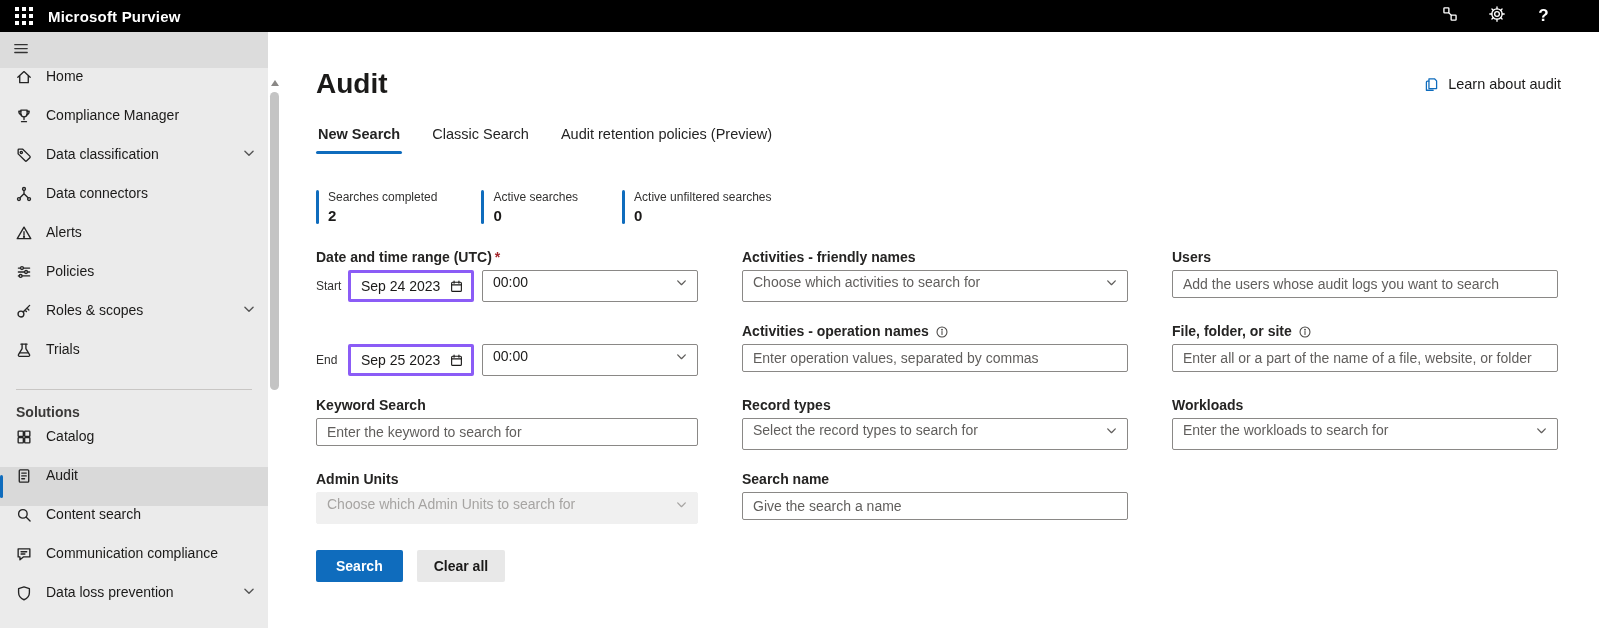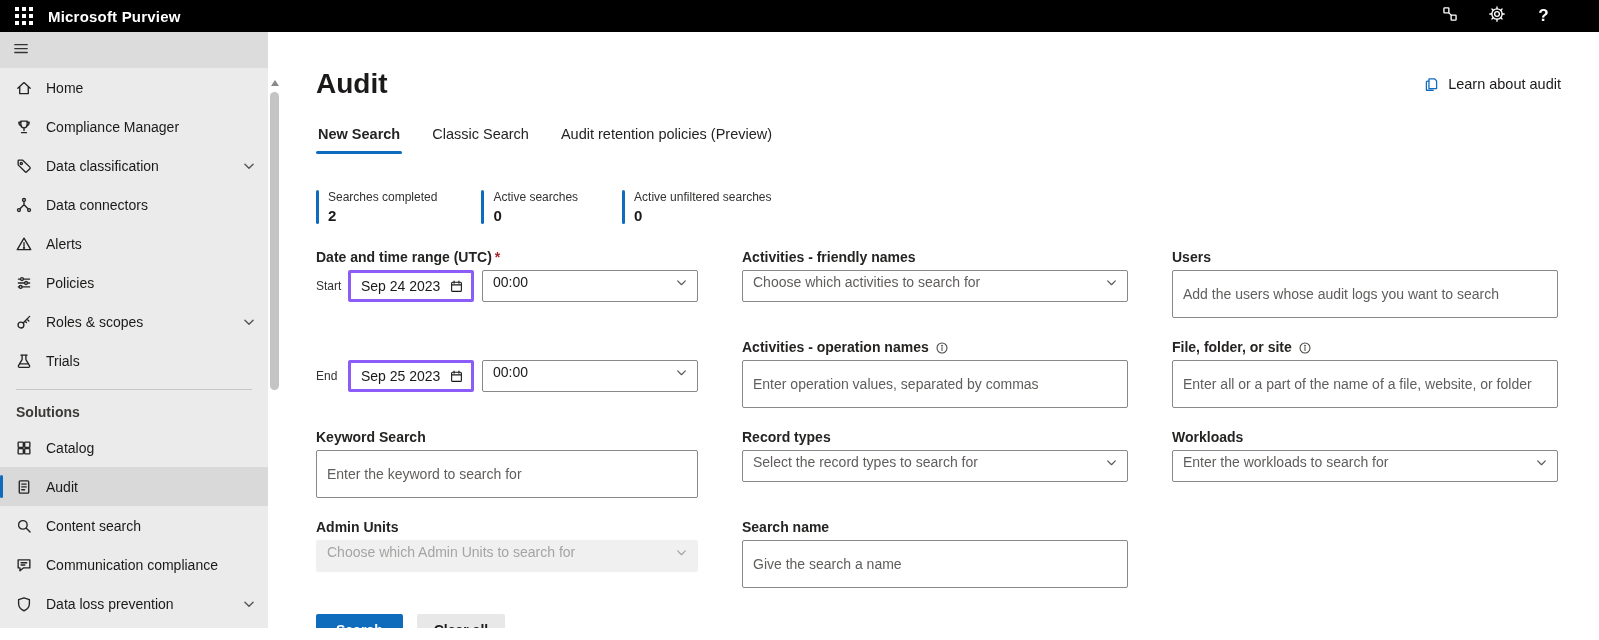--- a/index.html
+++ b/index.html
@@ -15,21 +15,21 @@
   .app-title { font-size: 15px; font-weight: 700; letter-spacing: .2px; }
   .topbar-right { margin-left: auto; display: flex; padding-right: 32px; }
   .top-icon-btn { width: 47px; height: 44px; display: flex; align-items: center; justify-content: center; color: #fff; cursor: pointer; font-size: 17px; font-weight: 700; }
 
   
   .shell { display: flex; height: 596px; }
 
   
   .sidebar { width: 268px; background: #ebebeb; flex: none; overflow: hidden; }
   .nav-collapse { height: 36px; background: #dcdcdc; display: flex; align-items: center; padding-left: 12px; color: #333; cursor: pointer; }
-  .side-item { height: 39px; display: flex; align-items: center; padding: 0 12px 0 15px; font-size: 14px; cursor: pointer; position: relative; color: #1b1a19; }
+  .side-item { height: 39px; display: flex; align-items: flex-start; padding: 0 12px 0 15px; font-size: 14px; cursor: pointer; position: relative; color: #1b1a19; }
   .side-item .ic { width: 18px; height: 18px; margin-right: 13px; flex: none; color: #242424; display: flex; align-items: center; }
   .side-item .chev { margin-left: auto; color: #555; display: flex; align-items: center; }
   .side-item.selected { background: #d9d9d9; }
   .side-item.selected::before { content: ""; position: absolute; left: 0; top: 8px; bottom: 8px; width: 3px; background: #0f6cbd; border-radius: 2px; }
   .side-divider { height: 1px; background: #c8c6c4; margin: 9px 16px 6px; }
   .side-section { padding: 8px 0 8px 16px; font-size: 14px; font-weight: 700; color: #3b3a39; }
 
   
   .nav-scroll { width: 14px; background: #fff; flex: none; position: relative; }
   .nav-scroll .arrow-up { position: absolute; top: 48px; left: 3px; width: 0; height: 0; border-left: 4px solid transparent; border-right: 4px solid transparent; border-bottom: 6px solid #8a8886; }
@@ -53,21 +53,21 @@
   .stat .lbl { font-size: 12px; color: #323130; }
   .stat .val { font-size: 15px; font-weight: 700; margin-top: 3px; color: #1b1a19; }
 
   
   .form { display: grid; grid-template-columns: 382px 386px 386px; column-gap: 44px; row-gap: 20px; margin-top: 24px; }
   .field-label { font-size: 14px; font-weight: 700; margin-bottom: 5px; height: 17px; display: flex; align-items: flex-end; color: #252423; }
   .field-label .req { color: #a4262c; margin-left: 3px; }
   .field-label .info { margin-left: 6px; color: #484644; display: flex; }
   .label-spacer { height: 22px; }
 
-  .textbox { height: 48px; border: 1px solid #8a8886; border-radius: 2px; width: 100%; font-size: 14px; padding: 0 10px; font-family: inherit; color: #1b1a19; background: #fff; }
+  .textbox { height: 28px; border: 1px solid #8a8886; border-radius: 2px; width: 100%; font-size: 14px; padding: 0 10px; font-family: inherit; color: #1b1a19; background: #fff; }
   .textbox::placeholder { color: #605e5c; opacity: 1; }
 
   .combo { height: 32px; border: 1px solid #8a8886; border-radius: 2px; display: flex; align-items: center; padding: 0 9px 8px 10px; font-size: 14px; color: #605e5c; cursor: pointer; background: #fff; width: 100%; }
   .combo .txt { flex: 1; white-space: nowrap; overflow: hidden; text-overflow: ellipsis; }
   .combo.value { color: #1b1a19; }
   .combo .chev { color: #605e5c; flex: none; display: flex; }
   .combo.disabled { background: #f0f0f0; border-color: #f0f0f0; color: #a6a4a2; cursor: default; }
   .combo.disabled .chev { color: #a6a4a2; }
 
   .dt-row { display: flex; align-items: center; }

